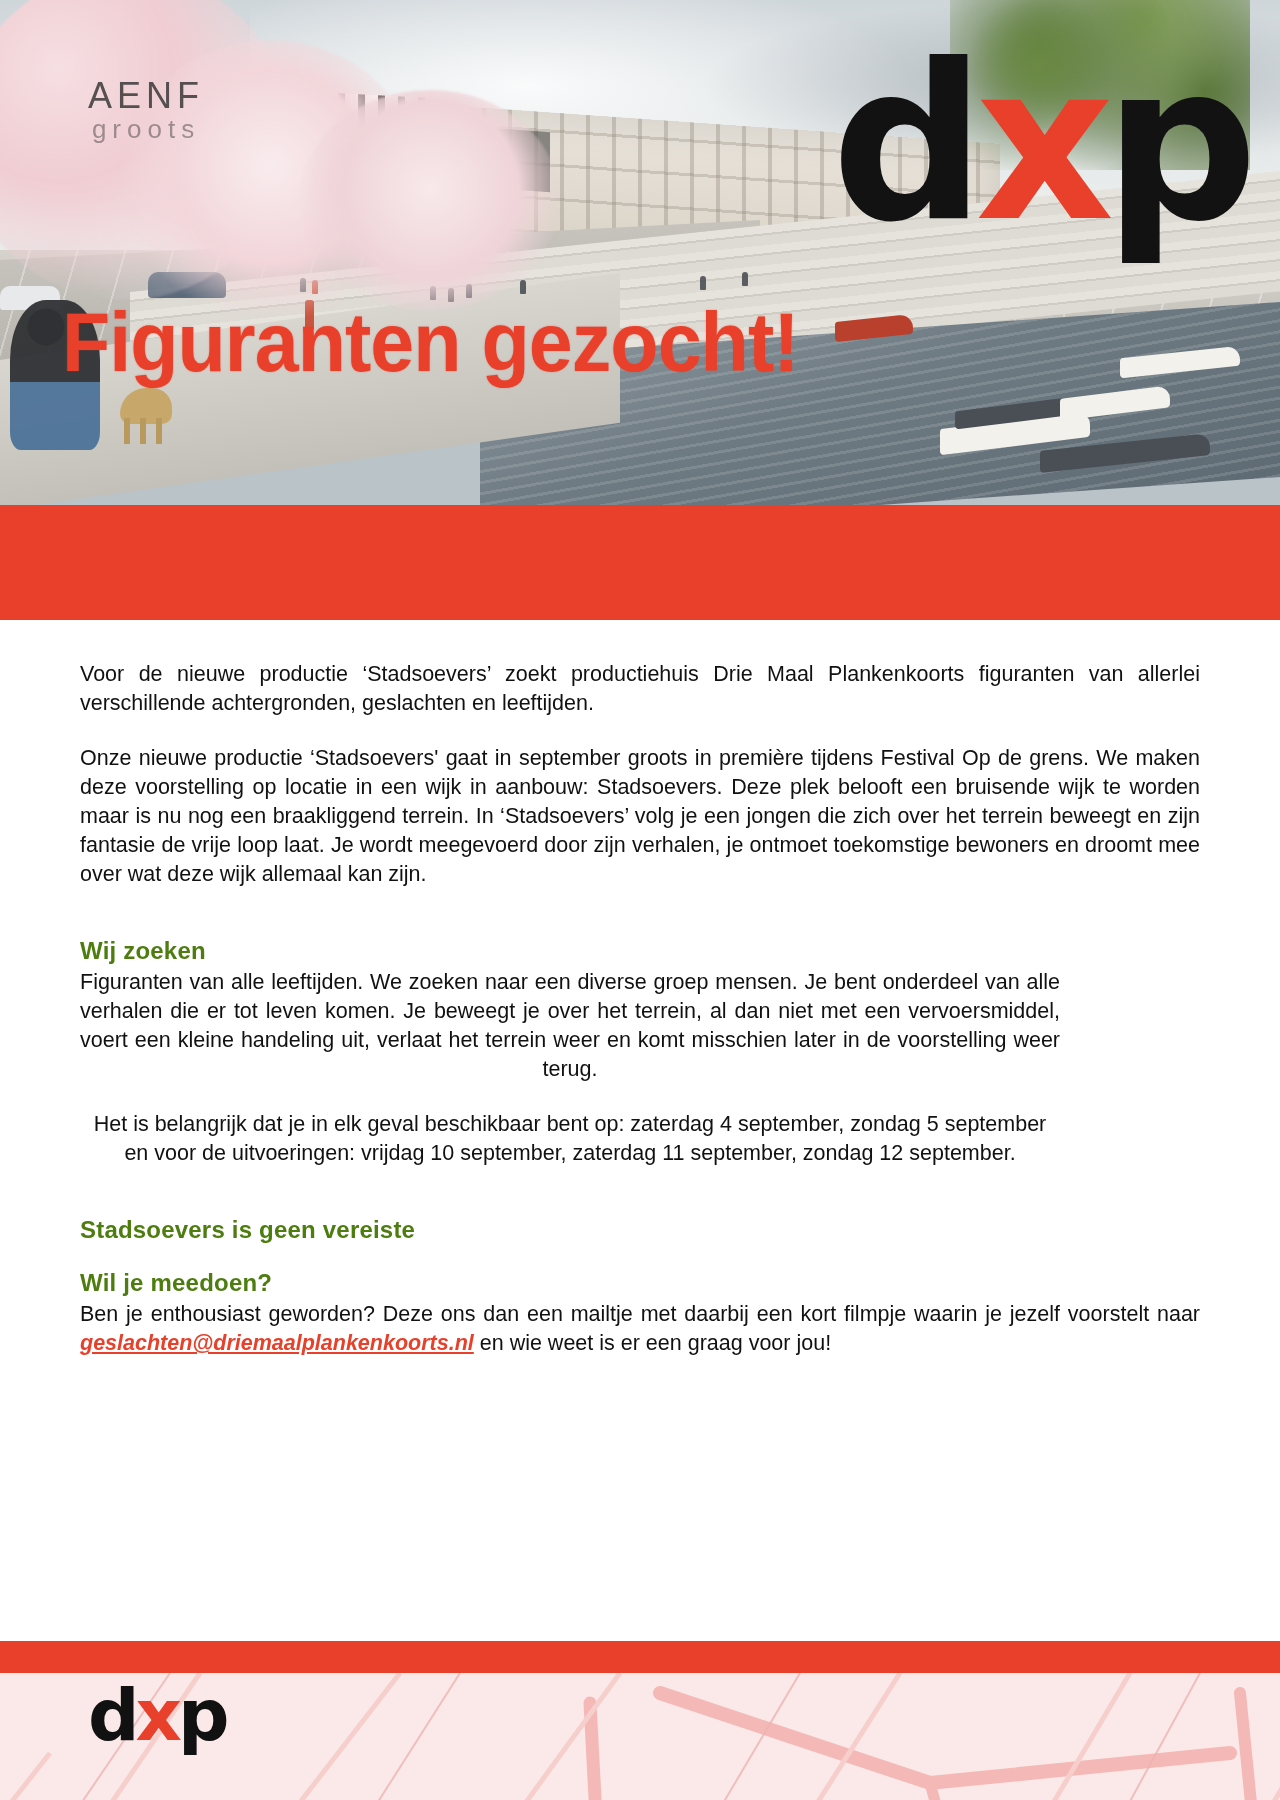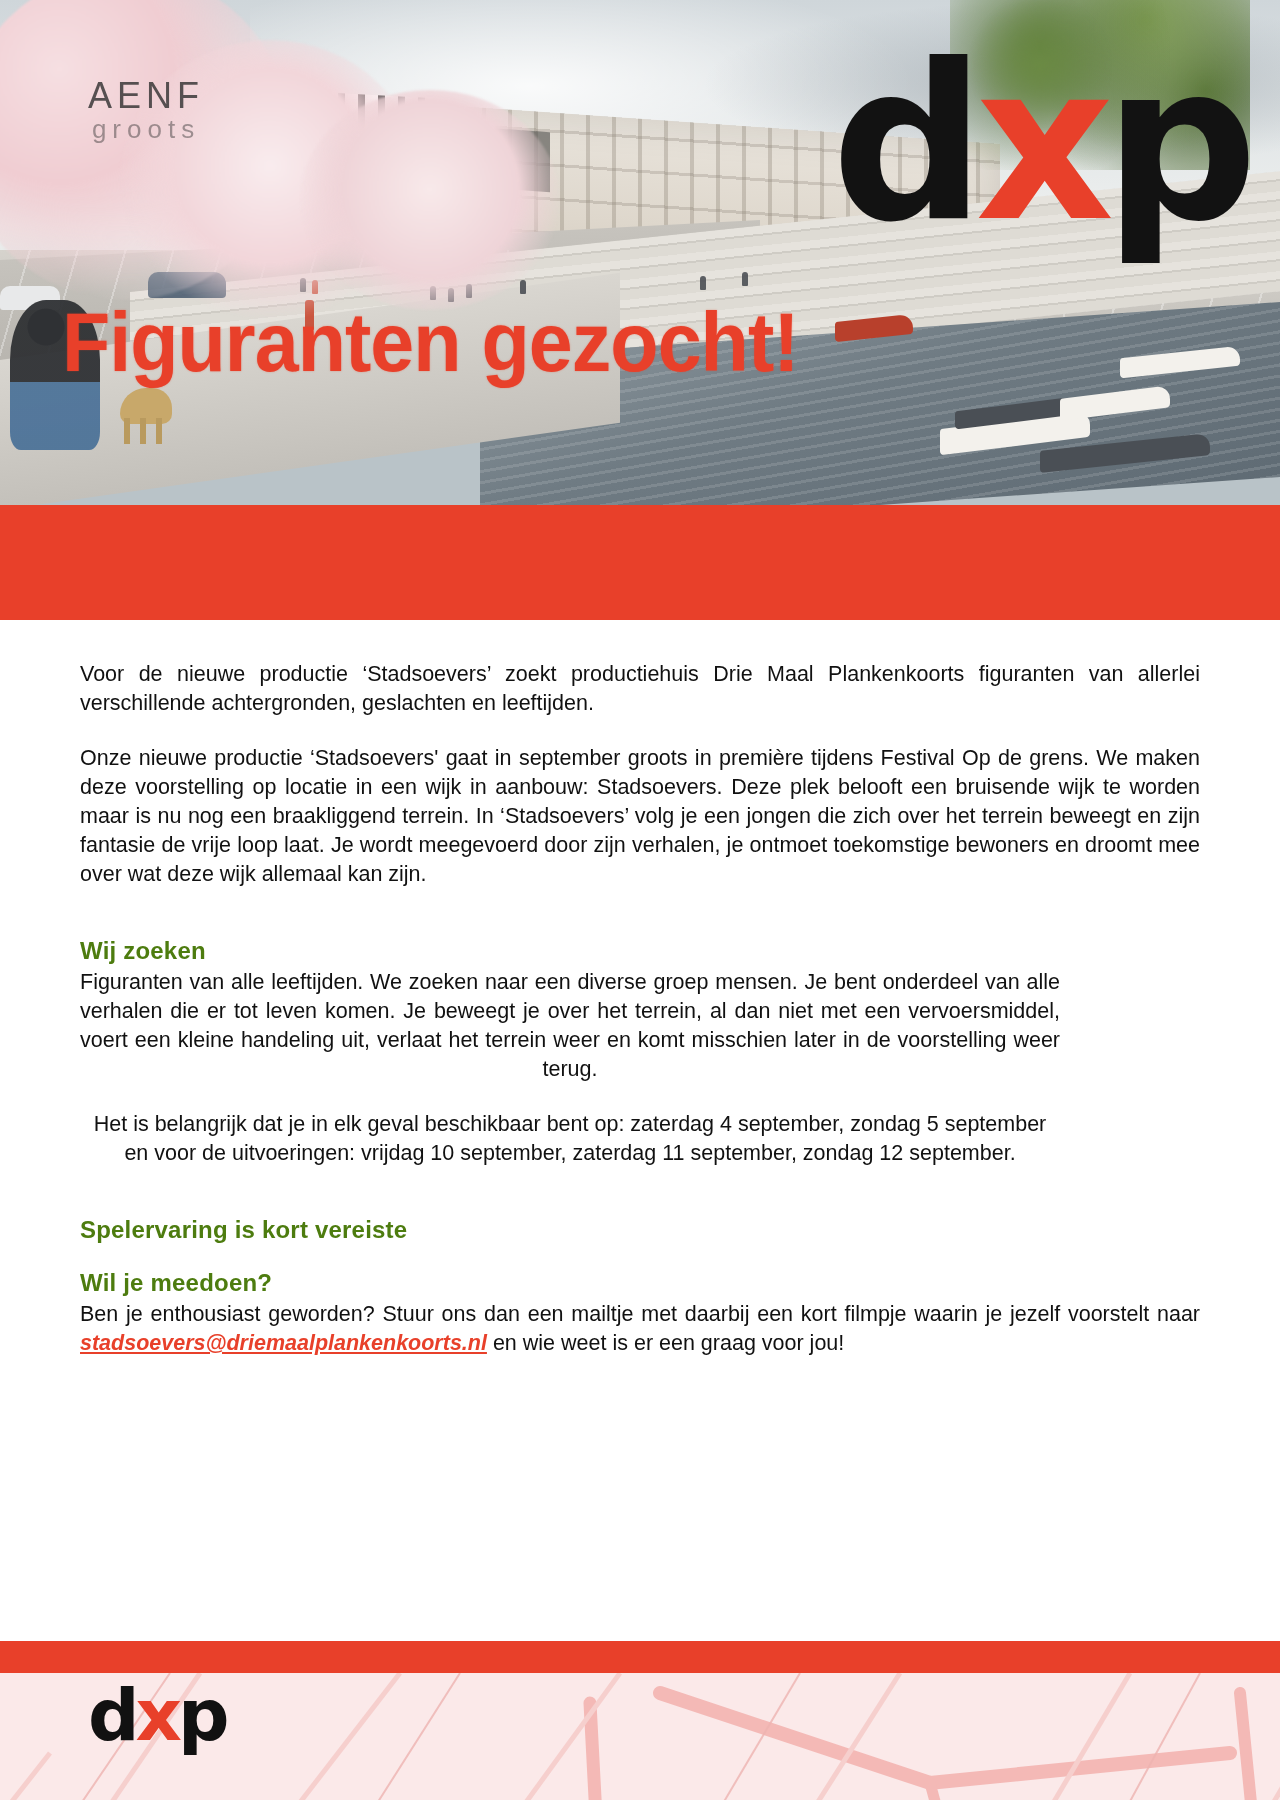--- a/index.html
+++ b/index.html
@@ -359,28 +359,28 @@
 
       <div>
         <div class="sec-head">Wij zoeken</div>
         <p class="body indent-block">Figuranten van alle leeftijden. We zoeken naar een diverse groep mensen. Je bent onderdeel van alle verhalen die er tot leven komen. Je beweegt je over het terrein, al dan niet met een vervoersmiddel, voert een kleine handeling uit, verlaat het terrein weer en komt misschien later in de voorstelling weer terug.</p>
         <p class="body center-block">Het is belangrijk dat je in elk geval beschikbaar bent op: zaterdag 4 september, zondag 5 september en voor de uitvoeringen: vrijdag 10 september, zaterdag 11 september, zondag 12 september.</p>
       </div>
 
       <div class="gap-lg"></div>
 
       <div>
-        <div class="sec-head">Spelervaring is kort vereiste</div>
+        <div class="sec-head">Stadsoevers is geen vereiste</div>
       </div>
 
       <div class="gap-lg"></div>
 
       <div>
         <div class="sec-head">Wil je meedoen?</div>
-        <p class="body just"><span>Ben je enthousiast geworden? Stuur ons dan een mailtje met daarbij een kort filmpje waarin je jezelf voorstelt naar </span><a class="email" href="#">stadsoevers@driemaalplankenkoorts.nl</a><span> en wie weet is er een graag voor jou!</span></p>
+        <p class="body just"><span>Ben je enthousiast geworden? Deze ons dan een mailtje met daarbij een kort filmpje waarin je jezelf voorstelt naar </span><a class="email" href="#">geslachten@driemaalplankenkoorts.nl</a><span> en wie weet is er een graag voor jou!</span></p>
       </div>
 
     </div>
   </div>
 
   <div class="footer-rule"></div>
   <div class="footer">
     <svg class="roads" viewBox="0 0 1500 260" preserveAspectRatio="none">
       <g stroke="#f4b9b6" fill="none" stroke-linecap="round">
         <path d="M 760 60 L 1030 150 L 1330 120" stroke-width="14"></path>

